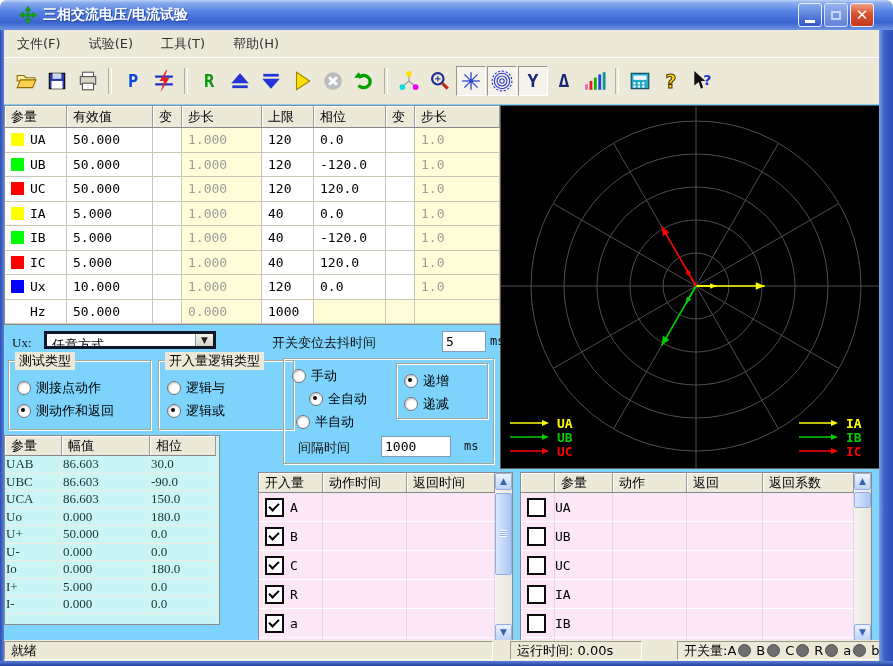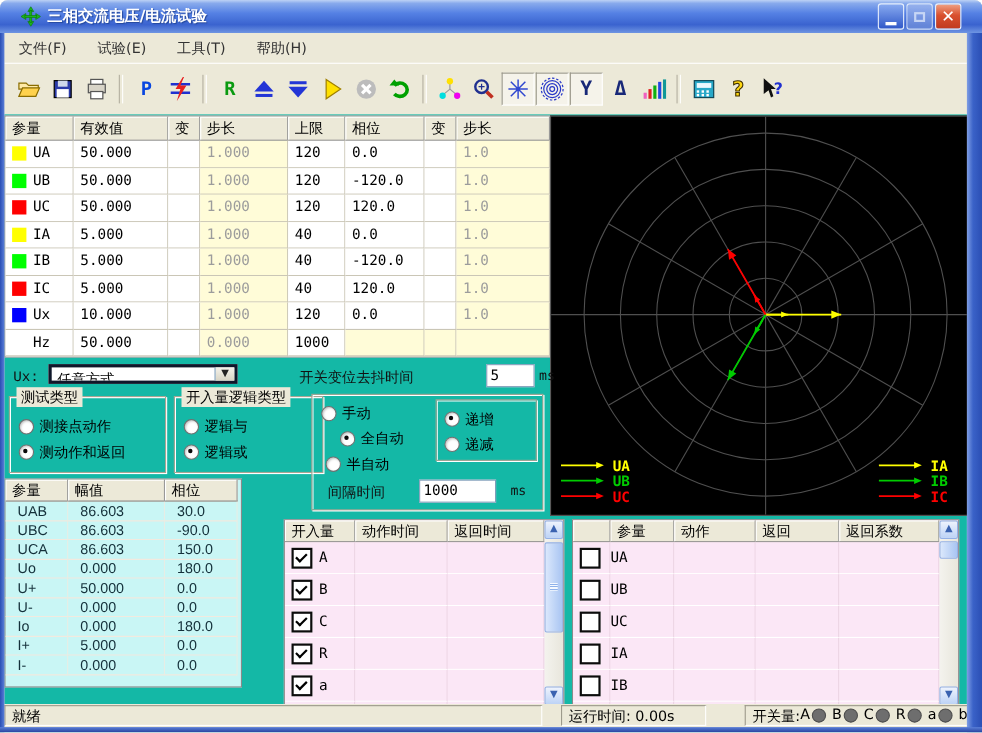--- a/index.html
+++ b/index.html
@@ -26,21 +26,21 @@
   
   .menubar{position:absolute;left:4px;top:30px;width:875px;height:27px;background:#ece9d8;display:flex;align-items:center;padding-left:4px;box-sizing:border-box}
   .mitem{padding:3px 9px;margin-right:10px;color:#333;white-space:nowrap}
   
   .toolbar{position:absolute;left:4px;top:57px;width:875px;height:47px;display:flex;align-items:center;padding-left:7px;box-sizing:border-box;border-top:1px solid #fff}
   .tbb{width:30px;height:30px;display:flex;align-items:center;justify-content:center;border:1px solid transparent;box-sizing:border-box;margin-right:1px}
   .tbb.pressed{border-color:#9a978a #fff #fff #9a978a;background:#f5f3ea}
   .tsep{width:2px;height:26px;border-left:1px solid #b4b0a0;border-right:1px solid #fff;margin:0 6px 0 4px}
   .ltr{font-weight:bold;font-family:"DejaVu Sans Mono",monospace;font-size:17px;line-height:1}
   
-  .content{position:absolute;left:4px;top:104px;width:875px;height:536px;background:#14b8a6}
+  .content{position:absolute;left:4px;top:104px;width:875px;height:536px;background:#7dd3fc}
   
   .ptable{position:absolute;left:0;top:1px;display:grid;grid-template-columns:62px 86px 29px 80px 52px 72px 29px 85px;
     grid-template-rows:22px repeat(8,24.5px);border:1px solid #8a8a8a;background:#fff}
   .hcell{background:#ece9d8;border-right:1px solid #999;border-bottom:1px solid #888;box-shadow:inset 1px 1px 0 #fff;
     display:flex;align-items:center;padding-left:6px;box-sizing:border-box;white-space:nowrap}
   .pcell{border-right:1px solid #cac6b6;border-bottom:1px solid #cac6b6;display:flex;align-items:center;padding-left:6px;
     font-family:"DejaVu Sans Mono",monospace;font-size:13px;background:#fff;box-sizing:border-box;overflow:hidden}
   .pcell.step{background:#fffcd8;color:#9c9c9c}
   .sw{width:13px;height:13px;margin-right:6px;display:inline-block;flex:none}
   
@@ -53,21 +53,21 @@
   .xinput{position:absolute;border:1px solid #7f9db9;background:#fff;font-family:"DejaVu Sans Mono",monospace;font-size:13px;padding:1px 3px;box-sizing:border-box;outline:none}
   
   .gbox{position:absolute;border:1px solid #a9a593;box-shadow:1px 1px 0 #fff inset, 1px 1px 0 #fff;box-sizing:border-box}
   .glabel{position:absolute;top:-9px;left:6px;background:#ece9d8;padding:0 4px;white-space:nowrap}
   .ritem{position:absolute;display:flex;align-items:center;gap:5px;white-space:nowrap}
   .radio{width:12px;height:12px;border-radius:50%;background:#fff;border:1px solid #707070;box-shadow:inset 1px 1px 2px #c4c4c4;position:relative;flex:none}
   .radio.on::after{content:'';position:absolute;left:3px;top:3px;width:4px;height:4px;border-radius:50%;background:#0a0a0a}
   
   .cyan{position:absolute;left:0;top:331px;width:216px;height:190px;border:1px solid #8a8a8a;background:#c9f6f5;
     display:grid;grid-template-columns:57px 88px 66px;grid-template-rows:20px repeat(9,17.5px);box-sizing:border-box}
-  .ccell{display:flex;align-items:center;padding-left:11px;font-family:Liberation Sans, sans-serif;font-size:13px;color:#14303a;
+  .ccell{display:flex;align-items:center;padding-left:1px;font-family:Liberation Serif, serif;font-size:13px;color:#14303a;
     border-bottom:1px solid rgba(255,230,215,.75);border-right:1px solid rgba(255,230,215,.55);overflow:hidden}
   
   .pinkbox{position:absolute;background:#fbe7f6;border:1px solid #8a8a8a;box-sizing:border-box;overflow:hidden}
   .pgrid{display:grid;position:absolute;left:0;top:0}
   .pkc{display:flex;align-items:center;border-bottom:1px solid #fff;border-right:1px solid #ead2e2;
     font-family:"DejaVu Sans Mono",monospace;font-size:13px;background:#fbe7f6;overflow:hidden}
   .cb{width:15px;height:15px;border:2px solid #0c0c0c;background:#fff;margin:0 6px 0 6px;position:relative;flex:none;box-sizing:content-box}
   .cb.checked::after{content:'';position:absolute;left:2px;top:3px;width:8px;height:4px;border-left:2px solid #000;border-bottom:2px solid #000;transform:rotate(-45deg)}
   
   .vsb{position:absolute;top:0;width:17px;height:100%;background:linear-gradient(90deg,#f4f3ee,#e8e6dc)}
@@ -418,21 +418,21 @@
           <text x="345" y="322" fill="#ffff00" font-size="13" font-weight="bold" font-family="DejaVu Sans Mono, monospace">IA</text>
           <line x1="298" y1="331" x2="333" y2="331" stroke="#00cc00" stroke-width="1.6"></line>
           <polygon points="337,331 330,333.94 330,328.06" fill="#00cc00"></polygon>
           <text x="345" y="336" fill="#00cc00" font-size="13" font-weight="bold" font-family="DejaVu Sans Mono, monospace">IB</text>
           <line x1="298" y1="345" x2="333" y2="345" stroke="#ff0000" stroke-width="1.6"></line>
           <polygon points="337,345 330,347.94 330,342.06" fill="#ff0000"></polygon>
           <text x="345" y="350" fill="#ff0000" font-size="13" font-weight="bold" font-family="DejaVu Sans Mono, monospace">IC</text>
         </svg>
     </div>
 
-    <span class="lbl" style="left:8px;top:231px;font-family:Liberation Mono, monospace">Ux:</span>
+    <span class="lbl" style="left:8px;top:231px;font-family:Liberation Serif, serif">Ux:</span>
     <div class="dropdown">
       <span class="ddtext">任意方式</span>
       <span class="ddbtn">▼</span>
     </div>
     <span class="lbl" style="left:268px;top:230px">开关变位去抖时间</span>
     <input class="xinput" style="left: 438px; top: 227px; width: 44px; height: 21px;" value="5">
     <span class="lbl" style="left:486px;top:230px;font-family:'DejaVu Sans Mono',monospace;font-size:12px">ms</span>
 
     <div class="gbox" style="left:154px;top:256px;width:136px;height:70px">
       <span class="glabel">开入量逻辑类型</span>

